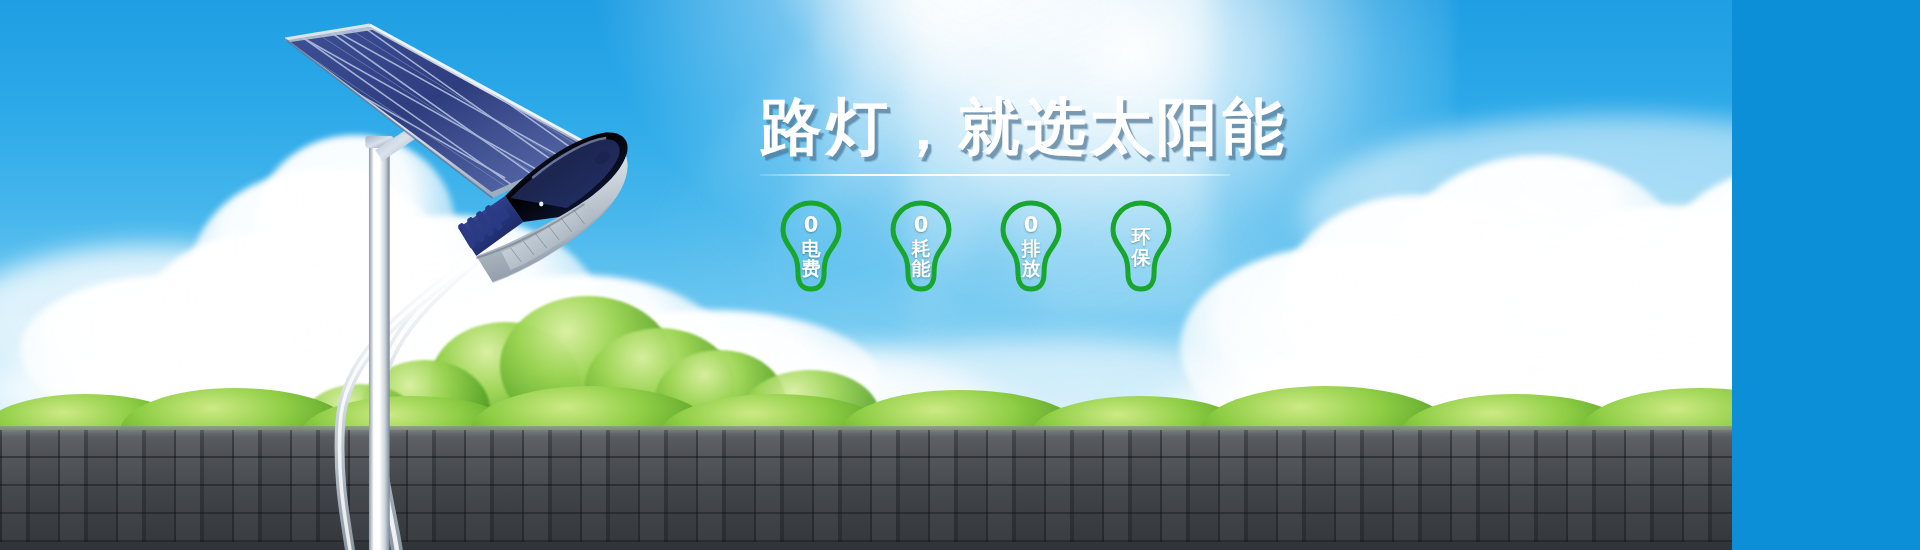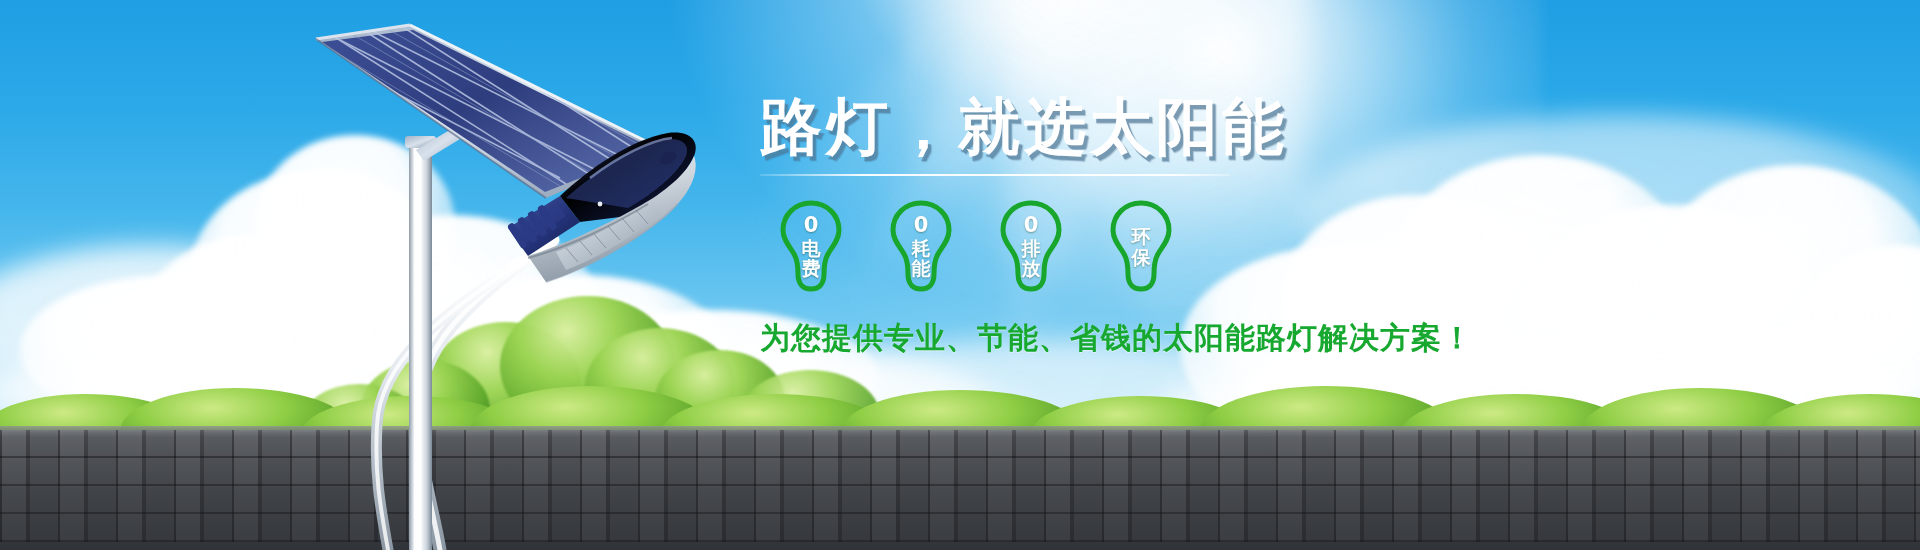--- a/index.html
+++ b/index.html
@@ -2,21 +2,21 @@
 <html><head>
 <meta charset="utf-8">
 <title>Solar Street Light Banner</title>
 <style>
   * { margin:0; padding:0; box-sizing:border-box; }
   html,body { background:#0c8fd6; }
   body { font-family:"Liberation Sans","DejaVu Sans",sans-serif; }
 
   .banner {
     position:relative;
-    width:1920px;
+    width:1732px;
     height:550px;
     overflow:hidden;
     background:#0c4a6e;
     text-decoration:underline;
   }
 
   
   .sky {
     position:absolute; inset:0;
     background:
@@ -471,17 +471,16 @@
         </svg>
         <div class="btxt">
           <span class="zero"></span>
           <span class="w">环</span>
           <span class="w">保</span>
         </div>
       </div>
 
     </div>
 
-    <div class="tagline">为您提供专业、节能、省钱的太阳能路灯解决方案！</div>
 
   </div>
 
 </div>
 
 </body></html>

